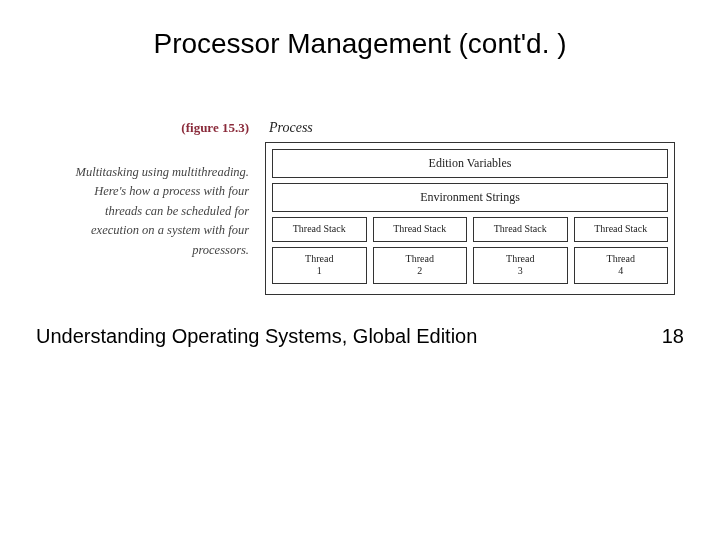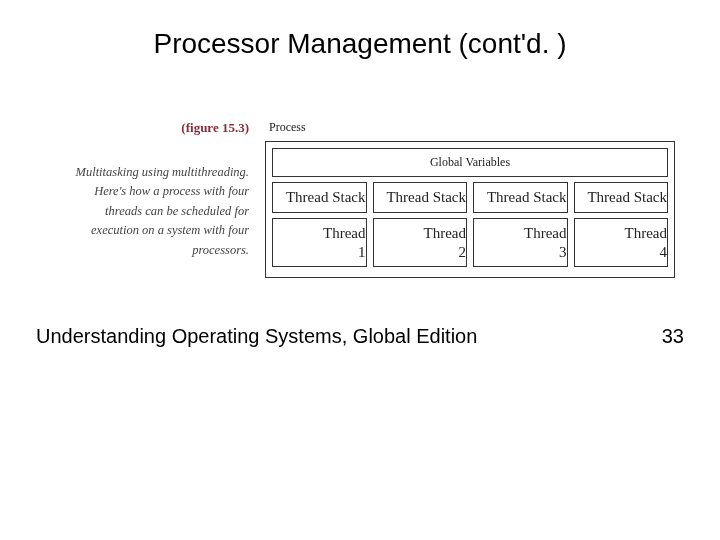--- a/index.html
+++ b/index.html
@@ -4,26 +4,26 @@
 <style>
   * { box-sizing: border-box; margin: 0; padding: 0; }
   html, body { width: 720px; height: 540px; background: #fff; font-family: Arial, Helvetica, sans-serif; color: #000; }
   .slide { position: relative; width: 720px; height: 380px; }
   .title { position: absolute; top: 28px; left: 0; right: 0; text-align: center; font-size: 28px; font-weight: normal; }
   .content { position: absolute; top: 120px; left: 75px; right: 45px; display: flex; }
   .caption-col { width: 190px; padding-right: 16px; text-align: right; }
   .fig-label { color: #8a2a3a; font-family: Georgia, 'Times New Roman', serif; font-weight: bold; font-size: 13px; margin-bottom: 0; }
   .caption { font-family: Georgia, 'Times New Roman', serif; font-style: italic; color: #444; font-size: 12.5px; line-height: 1.55; margin-top: 27px; }
   .diagram-col { flex: 1; }
-  .process-label { font-family: Georgia, 'Times New Roman', serif; font-size: 12px; color: #222; margin-bottom: 6px; margin-left: 4px; }
+  .process-label { font-family: Georgia, 'Times New Roman', serif; font-size: 14px; color: #222; margin-bottom: 6px; margin-left: 4px; font-style: italic; }
   .process-box { border: 1px solid #333; padding: 6px 6px 10px 6px; }
   .seg { border: 1px solid #333; text-align: center; font-family: Georgia, 'Times New Roman', serif; font-size: 12px; color: #222; padding: 6px 0; margin-bottom: 5px; }
   .thread-row { display: flex; gap: 6px; margin-top: 4px; }
   .thread-col { flex: 1; display: flex; flex-direction: column; gap: 5px; }
-  .tcell { border: 1px solid #333; text-align: right; font-family: Georgia, 'Times New Roman', serif; font-size: 15px; color: #222; padding: 5px 0; line-height: 1.25; }
+  .tcell { border: 1px solid #333; text-align: center; font-family: Georgia, 'Times New Roman', serif; font-size: 10px; color: #222; padding: 5px 0; line-height: 1.25; }
   .tcell .n { display: block; }
   .footer-left { position: absolute; bottom: 32px; left: 36px; font-size: 20px; }
   .footer-right { position: absolute; bottom: 32px; right: 36px; font-size: 20px; }
 </style>
 </head>
 <body>
 
 <div class="slide">
 
   <h1 class="title">Processor Management (cont'd. )</h1>
@@ -31,21 +31,22 @@
   <div class="content">
 
     <div class="caption-col">
       <div class="fig-label">(figure 15.3)</div>
       <div class="caption">Multitasking using multithreading. Here's how a process with four threads can be scheduled for execution on a system with four processors.</div>
     </div>
 
     <div class="diagram-col">
       <div class="process-label">Process</div>
       <div class="process-box">
-        <div class="seg">Global Variables</div>
+        <div class="seg">Edition Variables</div>
+        <div class="seg">Environment Strings</div>
         <div class="thread-row">
           <div class="thread-col">
             <div class="tcell">Thread Stack</div>
             <div class="tcell">
               <span>Thread</span>
               <span class="n">1</span>
             </div>
           </div>
           <div class="thread-col">
             <div class="tcell">Thread Stack</div>
@@ -68,15 +69,15 @@
               <span class="n">4</span>
             </div>
           </div>
         </div>
       </div>
     </div>
 
   </div>
 
   <div class="footer-left">Understanding Operating Systems, Global Edition</div>
-  <div class="footer-right">33</div>
+  <div class="footer-right">18</div>
 
 </div>
 
 </body></html>

